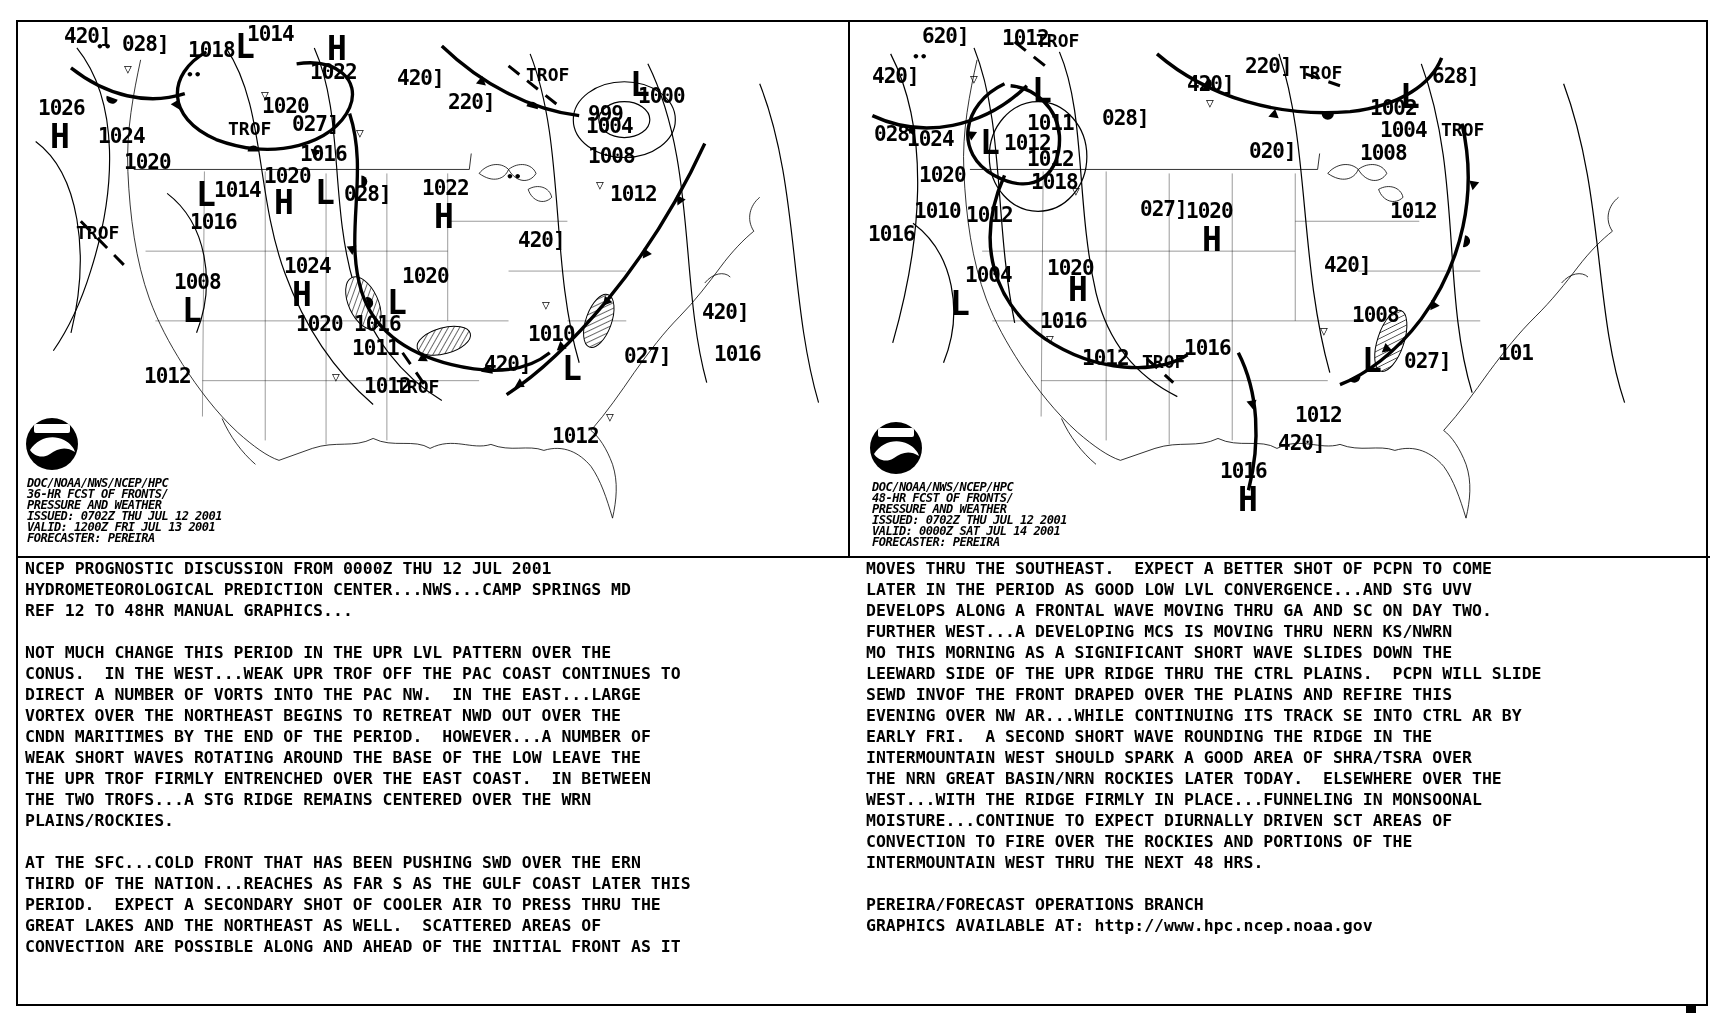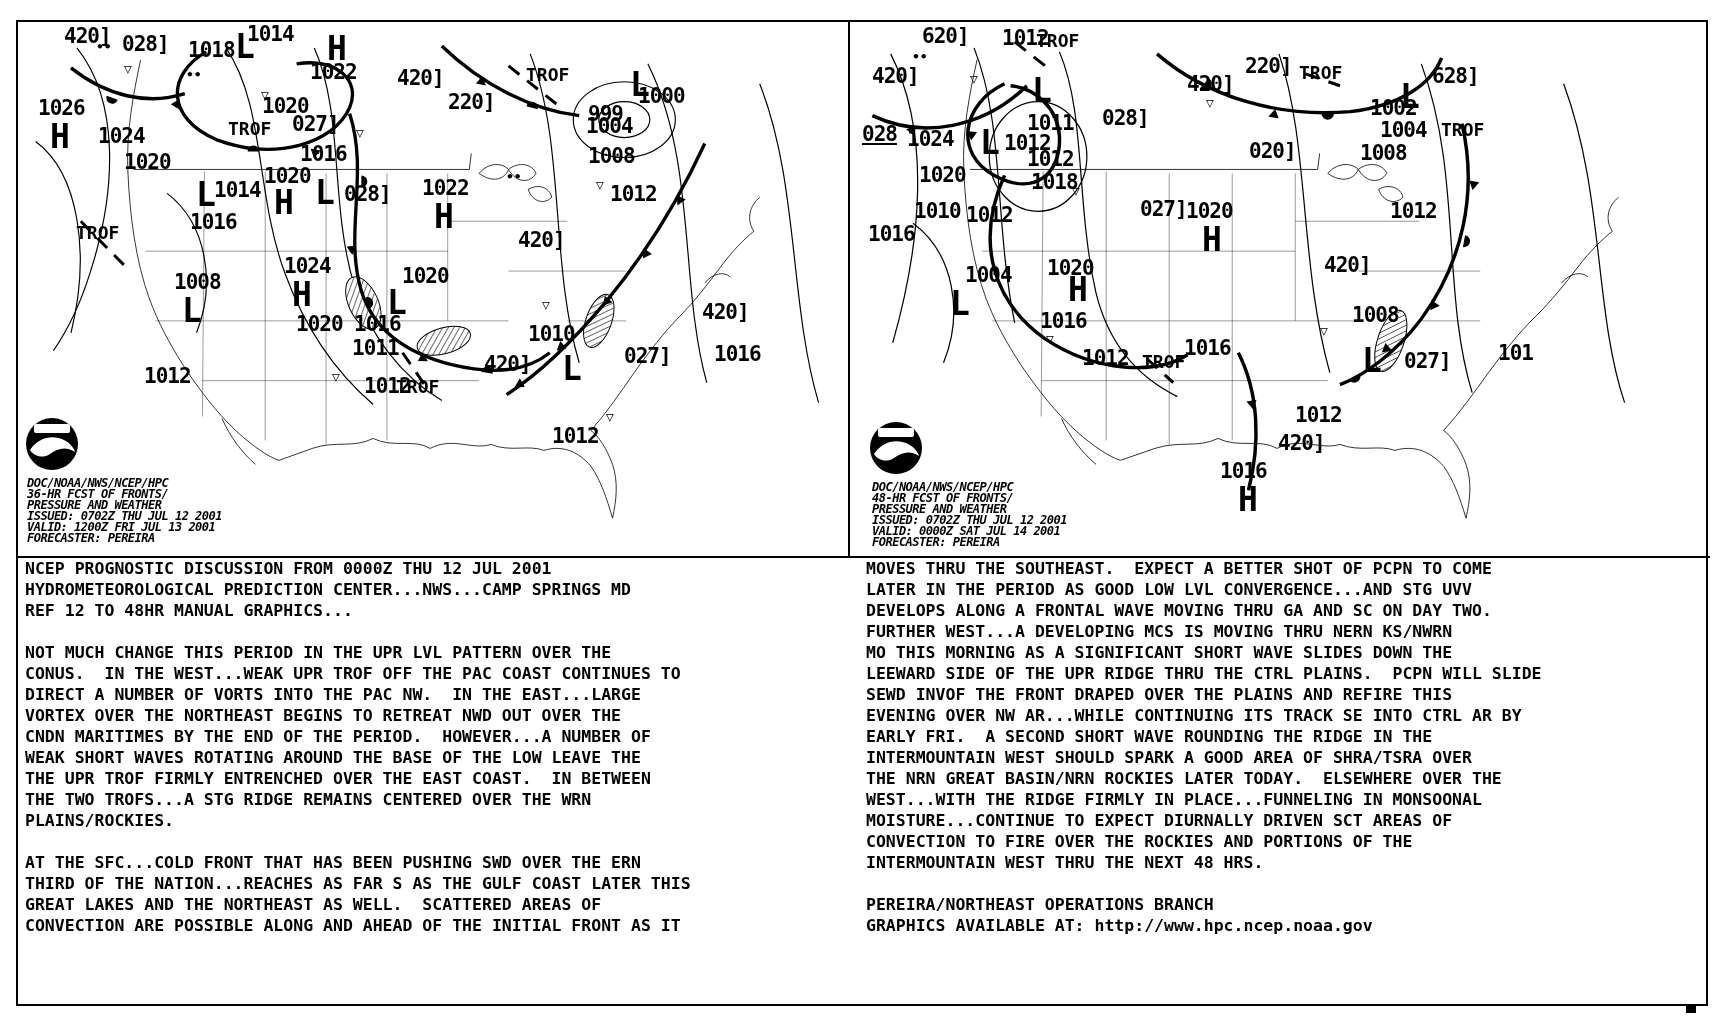--- a/index.html
+++ b/index.html
@@ -247,21 +247,21 @@
       <span class="lab p" style="left: 252px; top: 86px;">028]</span>
       <span class="lab p" style="left: 337px; top: 52px;">420]</span>
       <span class="lab p" style="left: 395px; top: 34px;">220]</span>
       <span class="lab trof" style="left: 449px; top: 42px;">TROF</span>
       <span class="lab hl" style="left: 550px; top: 58px;">L</span>
       <span class="lab p" style="left: 582px; top: 44px;">628]</span>
       <span class="lab p" style="left: 520px; top: 76px;">1002</span>
       <span class="lab p" style="left: 530px; top: 98px;">1004</span>
       <span class="lab trof" style="left: 591px; top: 99px;">TROF</span>
       <span class="lab p" style="left: 510px; top: 121px;">1008</span>
-      <span class="lab p" style="left: 12px; top: 102px; text-decoration: underline;">028</span>
+      <span class="lab p" style="left: 24px; top: 102px;">028</span>
       <span class="lab p" style="left: 57px; top: 107px;">1024</span>
       <span class="lab p" style="left: 177px; top: 91px;">1011</span>
       <span class="lab hl" style="left: 130px; top: 104px;">L</span>
       <span class="lab p" style="left: 154px; top: 111px;">1012</span>
       <span class="lab p" style="left: 177px; top: 127px;">1012</span>
       <span class="lab p" style="left: 181px; top: 150px;">1018</span>
       <span class="lab p" style="left: 399px; top: 119px;">020]</span>
       <span class="lab p" style="left: 69px; top: 143px;">1020</span>
       <span class="lab p" style="left: 64px; top: 179px;">1010</span>
       <span class="lab p" style="left: 116px; top: 183px;">1012</span>
@@ -309,37 +309,38 @@
     <div class="tline">DIRECT A NUMBER OF VORTS INTO THE PAC NW.  IN THE EAST...LARGE</div>
     <div class="tline">VORTEX OVER THE NORTHEAST BEGINS TO RETREAT NWD OUT OVER THE</div>
     <div class="tline">CNDN MARITIMES BY THE END OF THE PERIOD.  HOWEVER...A NUMBER OF</div>
     <div class="tline">WEAK SHORT WAVES ROTATING AROUND THE BASE OF THE LOW LEAVE THE</div>
     <div class="tline">THE UPR TROF FIRMLY ENTRENCHED OVER THE EAST COAST.  IN BETWEEN</div>
     <div class="tline">THE TWO TROFS...A STG RIDGE REMAINS CENTERED OVER THE WRN</div>
     <div class="tline">PLAINS/ROCKIES.</div>
     <div class="tline"></div>
     <div class="tline">AT THE SFC...COLD FRONT THAT HAS BEEN PUSHING SWD OVER THE ERN</div>
     <div class="tline">THIRD OF THE NATION...REACHES AS FAR S AS THE GULF COAST LATER THIS</div>
+    <div class="tline">PERIOD.  EXPECT A SECONDARY SHOT OF COOLER AIR TO PRESS THRU THE</div>
     <div class="tline">GREAT LAKES AND THE NORTHEAST AS WELL.  SCATTERED AREAS OF</div>
     <div class="tline">CONVECTION ARE POSSIBLE ALONG AND AHEAD OF THE INITIAL FRONT AS IT</div>
   </div>
 <div class="col" id="col-right">
     <div class="tline">MOVES THRU THE SOUTHEAST.  EXPECT A BETTER SHOT OF PCPN TO COME</div>
     <div class="tline">LATER IN THE PERIOD AS GOOD LOW LVL CONVERGENCE...AND STG UVV</div>
     <div class="tline">DEVELOPS ALONG A FRONTAL WAVE MOVING THRU GA AND SC ON DAY TWO.</div>
     <div class="tline">FURTHER WEST...A DEVELOPING MCS IS MOVING THRU NERN KS/NWRN</div>
     <div class="tline">MO THIS MORNING AS A SIGNIFICANT SHORT WAVE SLIDES DOWN THE</div>
     <div class="tline">LEEWARD SIDE OF THE UPR RIDGE THRU THE CTRL PLAINS.  PCPN WILL SLIDE</div>
     <div class="tline">SEWD INVOF THE FRONT DRAPED OVER THE PLAINS AND REFIRE THIS</div>
     <div class="tline">EVENING OVER NW AR...WHILE CONTINUING ITS TRACK SE INTO CTRL AR BY</div>
     <div class="tline">EARLY FRI.  A SECOND SHORT WAVE ROUNDING THE RIDGE IN THE</div>
     <div class="tline">INTERMOUNTAIN WEST SHOULD SPARK A GOOD AREA OF SHRA/TSRA OVER</div>
     <div class="tline">THE NRN GREAT BASIN/NRN ROCKIES LATER TODAY.  ELSEWHERE OVER THE</div>
     <div class="tline">WEST...WITH THE RIDGE FIRMLY IN PLACE...FUNNELING IN MONSOONAL</div>
     <div class="tline">MOISTURE...CONTINUE TO EXPECT DIURNALLY DRIVEN SCT AREAS OF</div>
     <div class="tline">CONVECTION TO FIRE OVER THE ROCKIES AND PORTIONS OF THE</div>
     <div class="tline">INTERMOUNTAIN WEST THRU THE NEXT 48 HRS.</div>
     <div class="tline"></div>
-    <div class="tline">PEREIRA/NORTHEAST OPERATIONS BRANCH</div>
+    <div class="tline">PEREIRA/FORECAST OPERATIONS BRANCH</div>
     <div class="tline">GRAPHICS AVAILABLE AT: http://www.hpc.ncep.noaa.gov</div>
   </div>
 
 <div class="artifact"></div>
 
 </body></html>

